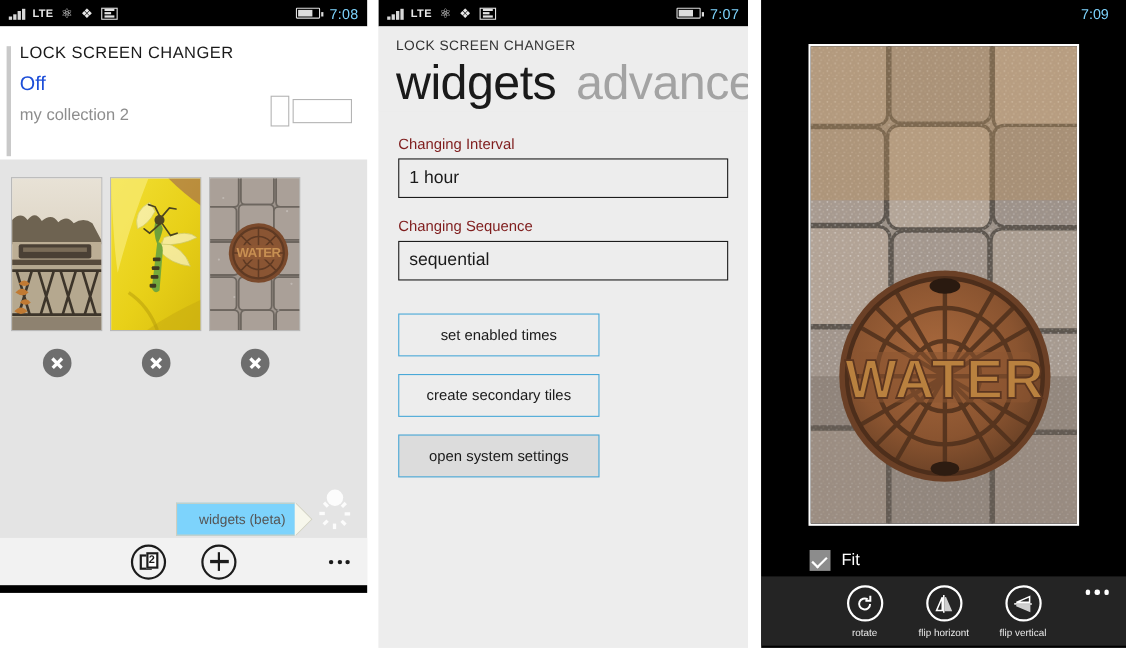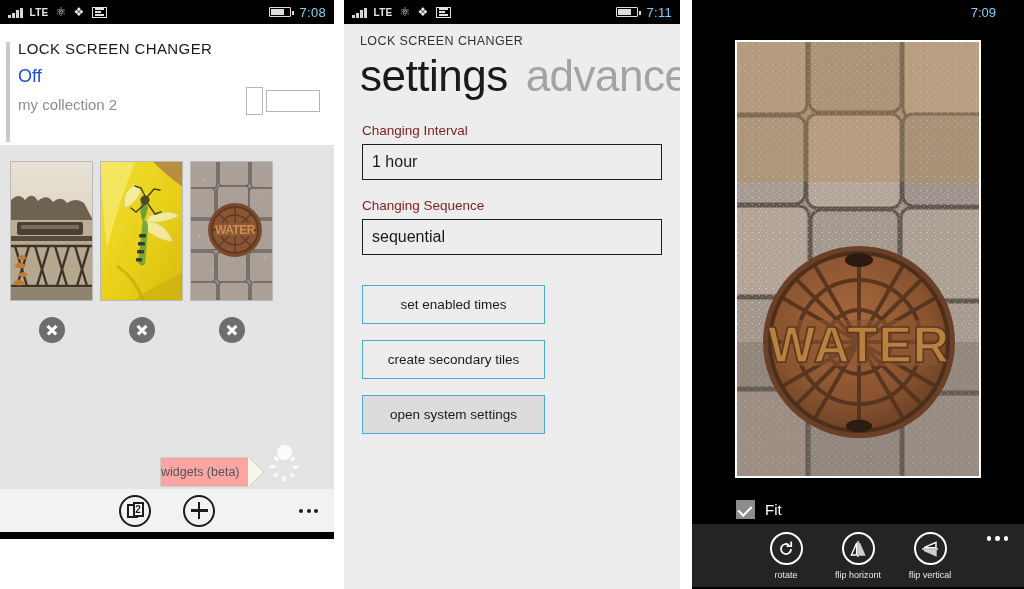--- a/index.html
+++ b/index.html
@@ -77,22 +77,22 @@
     background:#fff; transform-origin: center;
   }
   .del::before { transform: translate(-50%,-50%) rotate(45deg); }
   .del::after  { transform: translate(-50%,-50%) rotate(-45deg); }
 
   .widgets-row {
     position: absolute; left: 160px; bottom: 52px;
     display: flex; align-items: center;
   }
   .widget-tag {
-    background: #fca5a5; border: 1px solid #cfcfbf; border-right: none;
-    height: 30px; display: flex; align-items: center; padding: 0 8px 0 0;
+    background: #7dd3fc; border: 1px solid #cfcfbf; border-right: none;
+    height: 30px; display: flex; align-items: center; padding: 0 8px 0 20px;
     font-size: 12.5px; color: #555; position: relative; margin-top: 39px;
   }
   .widget-tag::after {
     content:""; position:absolute; right:-15px; top:-1px;
     border-top: 15px solid transparent; border-bottom: 15px solid transparent;
     border-left: 15px solid #f7f7ec;
   }
   .widget-tag::before {
     content:""; position:absolute; right:-16px; top:-1px;
     border-top: 15px solid transparent; border-bottom: 15px solid transparent;
@@ -148,21 +148,21 @@
   .btn-wp {
     width: 183px; height: 39px; border: 1.6px solid #49a8d8; background: transparent;
     display: flex; align-items: center; justify-content: center;
     font-size: 13.5px; color: #1a1a1a; margin-bottom: 16px;
     font-family: "Liberation Sans", sans-serif;
   }
   .btn-wp.pressed { background: #dcdcdc; }
 
   
   #panel3 { left: 692px; width: 332px; background: #000; }
-  .p3-status { height: 24px; background: #000; display:flex; align-items:center; justify-content:flex-end; padding-right: 28px; }
+  .p3-status { height: 24px; background: #000; display:flex; align-items:center; justify-content:flex-end; padding-right: 16px; }
   .p3-stage { height: 470px; display: flex; align-items: center; justify-content: center; background:#000; }
   .photo-frame {
     width: 246px; height: 438px; border: 2px solid #ffffff; overflow: hidden; position: relative;
   }
   .fit-row { height: 30px; background: #000; display: flex; align-items: center; padding-left: 44px; gap: 10px; }
   .chk {
     width: 19px; height: 19px; background: #8c8c8c; position: relative;
   }
   .chk::after {
     content:""; position:absolute; left:5px; top:3px; width:6px; height:11px;
@@ -399,28 +399,28 @@
             <span></span>
             <span></span>
             <span></span>
           </span>
       </div>
       <div class="sb-spacer"></div>
       <div class="sb-right">
         <span class="batt">
             <em></em>
           </span>
-        <span class="sb-time">7:11</span>
+        <span class="sb-time">7:07</span>
       </div>
     </div>
 
     <div class="p2-top">
       <div class="p2-app">LOCK SCREEN CHANGER</div>
       <div class="pivot">
-        <span class="pv-on">settings</span>
+        <span class="pv-on">widgets</span>
         <span class="pv-off">advanced</span>
       </div>
     </div>
 
     <div class="p2-body">
       <div>
         <div class="fld-label">Changing Interval</div>
         <div class="fld-box">1 hour</div>
       </div>
       <div class="gap18"></div>

